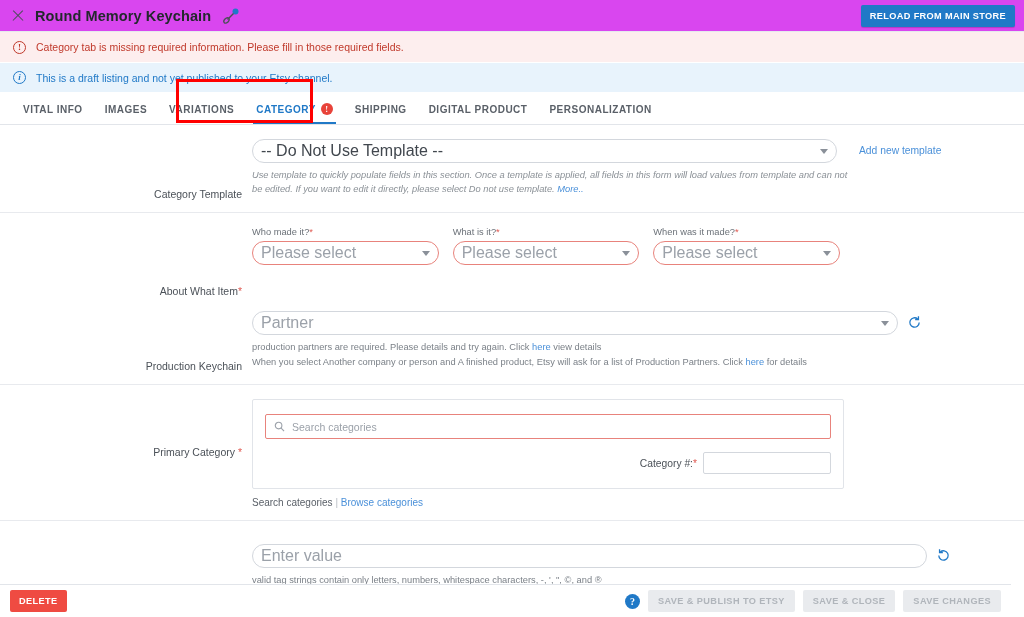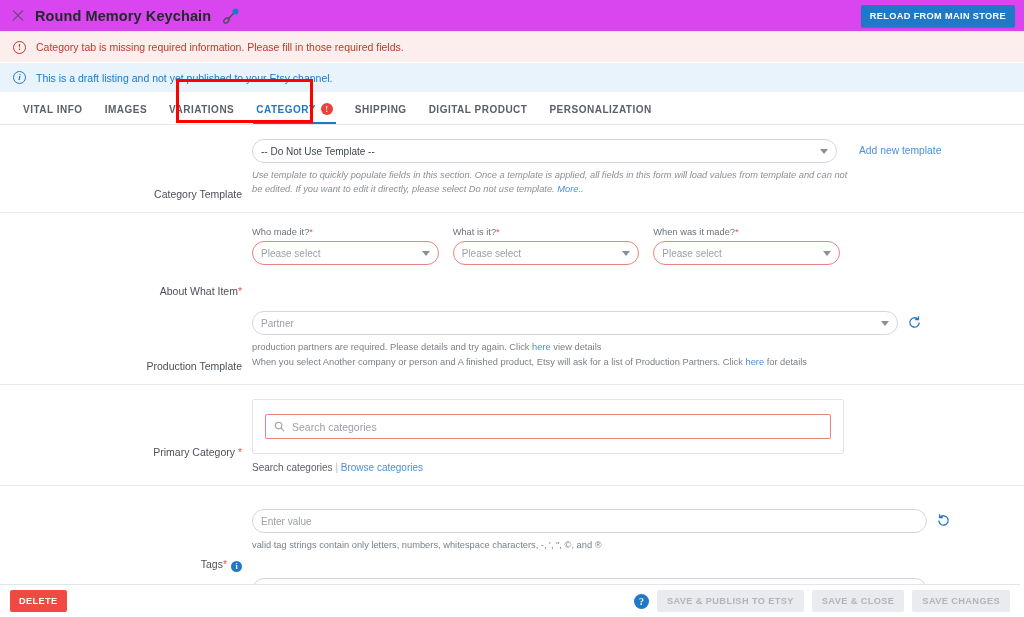--- a/index.html
+++ b/index.html
@@ -101,21 +101,21 @@
   .lbl{
     width:252px; flex:0 0 252px; text-align:right;
     padding-right:10px; font-size:10.5px; color:#4b5158;
     padding-top:5px; white-space:nowrap;margin-top:44px;
   }
   .req{ color:#e05c54; }
   .fields{ flex:1 1 auto; padding-right:14px; }
 
   .inp, .sel{
     height:24px; border:1px solid #d3d7dd; border-radius:12px;
-    background:#fff; font-size:10px; color:#41474e;
+    background:#fff; font-size:16px; color:#41474e;
     display:flex; align-items:center; padding:0 8px;
     position:relative; font-family:"Liberation Sans", sans-serif;
   }
   .inp.ph, .sel.ph{ color:#9ba1a9; }
   .inp.err, .sel.err{ border-color:#e8837c; }
   .caret{
     position:absolute; right:8px; top:50%; margin-top:-2px;
     width:0;height:0;border-left:4px solid transparent;
     border-right:4px solid transparent;border-top:5px solid #8a9099;
   }
@@ -156,21 +156,21 @@
 
   .info-dot{
     width:11px;height:11px;border-radius:50%;background:#2079c7;
     color:#fff;font-size:8px;font-weight:bold;display:inline-flex;
     align-items:center;justify-content:center;vertical-align:-1px;
     margin-left:4px; font-family:"Liberation Serif", serif;
   }
 
   
   .footer{
-    position:absolute; left:0; right:4px; bottom:0; height:33px;
+    position:absolute; left:0; right:13px; bottom:0; height:33px;
     border-top:1px solid #e2e5ea; background:#fff;
     display:flex; align-items:center; padding:0 10px;
   }
   .del-btn{
     background:#ef4b42;color:#fff;border:none;border-radius:2px;
     font-size:9.2px;font-weight:bold;letter-spacing:.4px;
     padding:6px 9px;cursor:pointer;
     font-family:"Liberation Sans", sans-serif;
   }
   .footer-right{ margin-left:auto; display:flex; align-items:center; gap:8px;}
@@ -291,21 +291,21 @@
             <div class="sel ph err">
               <span>Please select</span>
               <span class="caret"></span>
             </div>
           </div>
         </div>
       </div>
     </div>
 
     <div class="row" style="margin-top:14px;">
-      <div class="lbl">Production Template</div>
+      <div class="lbl">Production Keychain</div>
       <div class="fields">
         <div style="display:flex;align-items:flex-start;">
           <div class="sel ph" style="width:646px;">
             <span>Partner</span>
             <span class="caret"></span>
           </div>
           <div class="refresh">
             <svg width="15" height="15" viewBox="0 0 16 16">
               <path d="M13 8a5 5 0 1 1-1.6-3.7" stroke="#2079c7" stroke-width="1.4" fill="none"></path>
               <path d="M12.2 1.3 L12.2 4.8 L8.7 4.8" stroke="#2079c7" stroke-width="1.4" fill="none"></path>
@@ -329,20 +329,24 @@
       </div>
       <div class="fields">
         <div class="pc-card" style="width:592px;">
           <div class="search-inp">
             <svg width="11" height="11" viewBox="0 0 12 12">
               <circle cx="5" cy="5" r="3.6" stroke="#9ba1a9" stroke-width="1.2" fill="none"></circle>
               <path d="M7.8 7.8 L11 11" stroke="#9ba1a9" stroke-width="1.2"></path>
             </svg>
             <span>Search categories</span>
           </div>
+          <div class="pc-row2">
+            <span class="t"><span>Category #:</span><span class="req">*</span></span>
+            <div class="catnum"></div>
+          </div>
         </div>
         <div class="pc-links">
           <span>Search categories</span>
           <span style="color:#b9bec4;">|</span>
           <span class="lnk">Browse categories</span>
         </div>
       </div>
     </div>
   </div>
 

